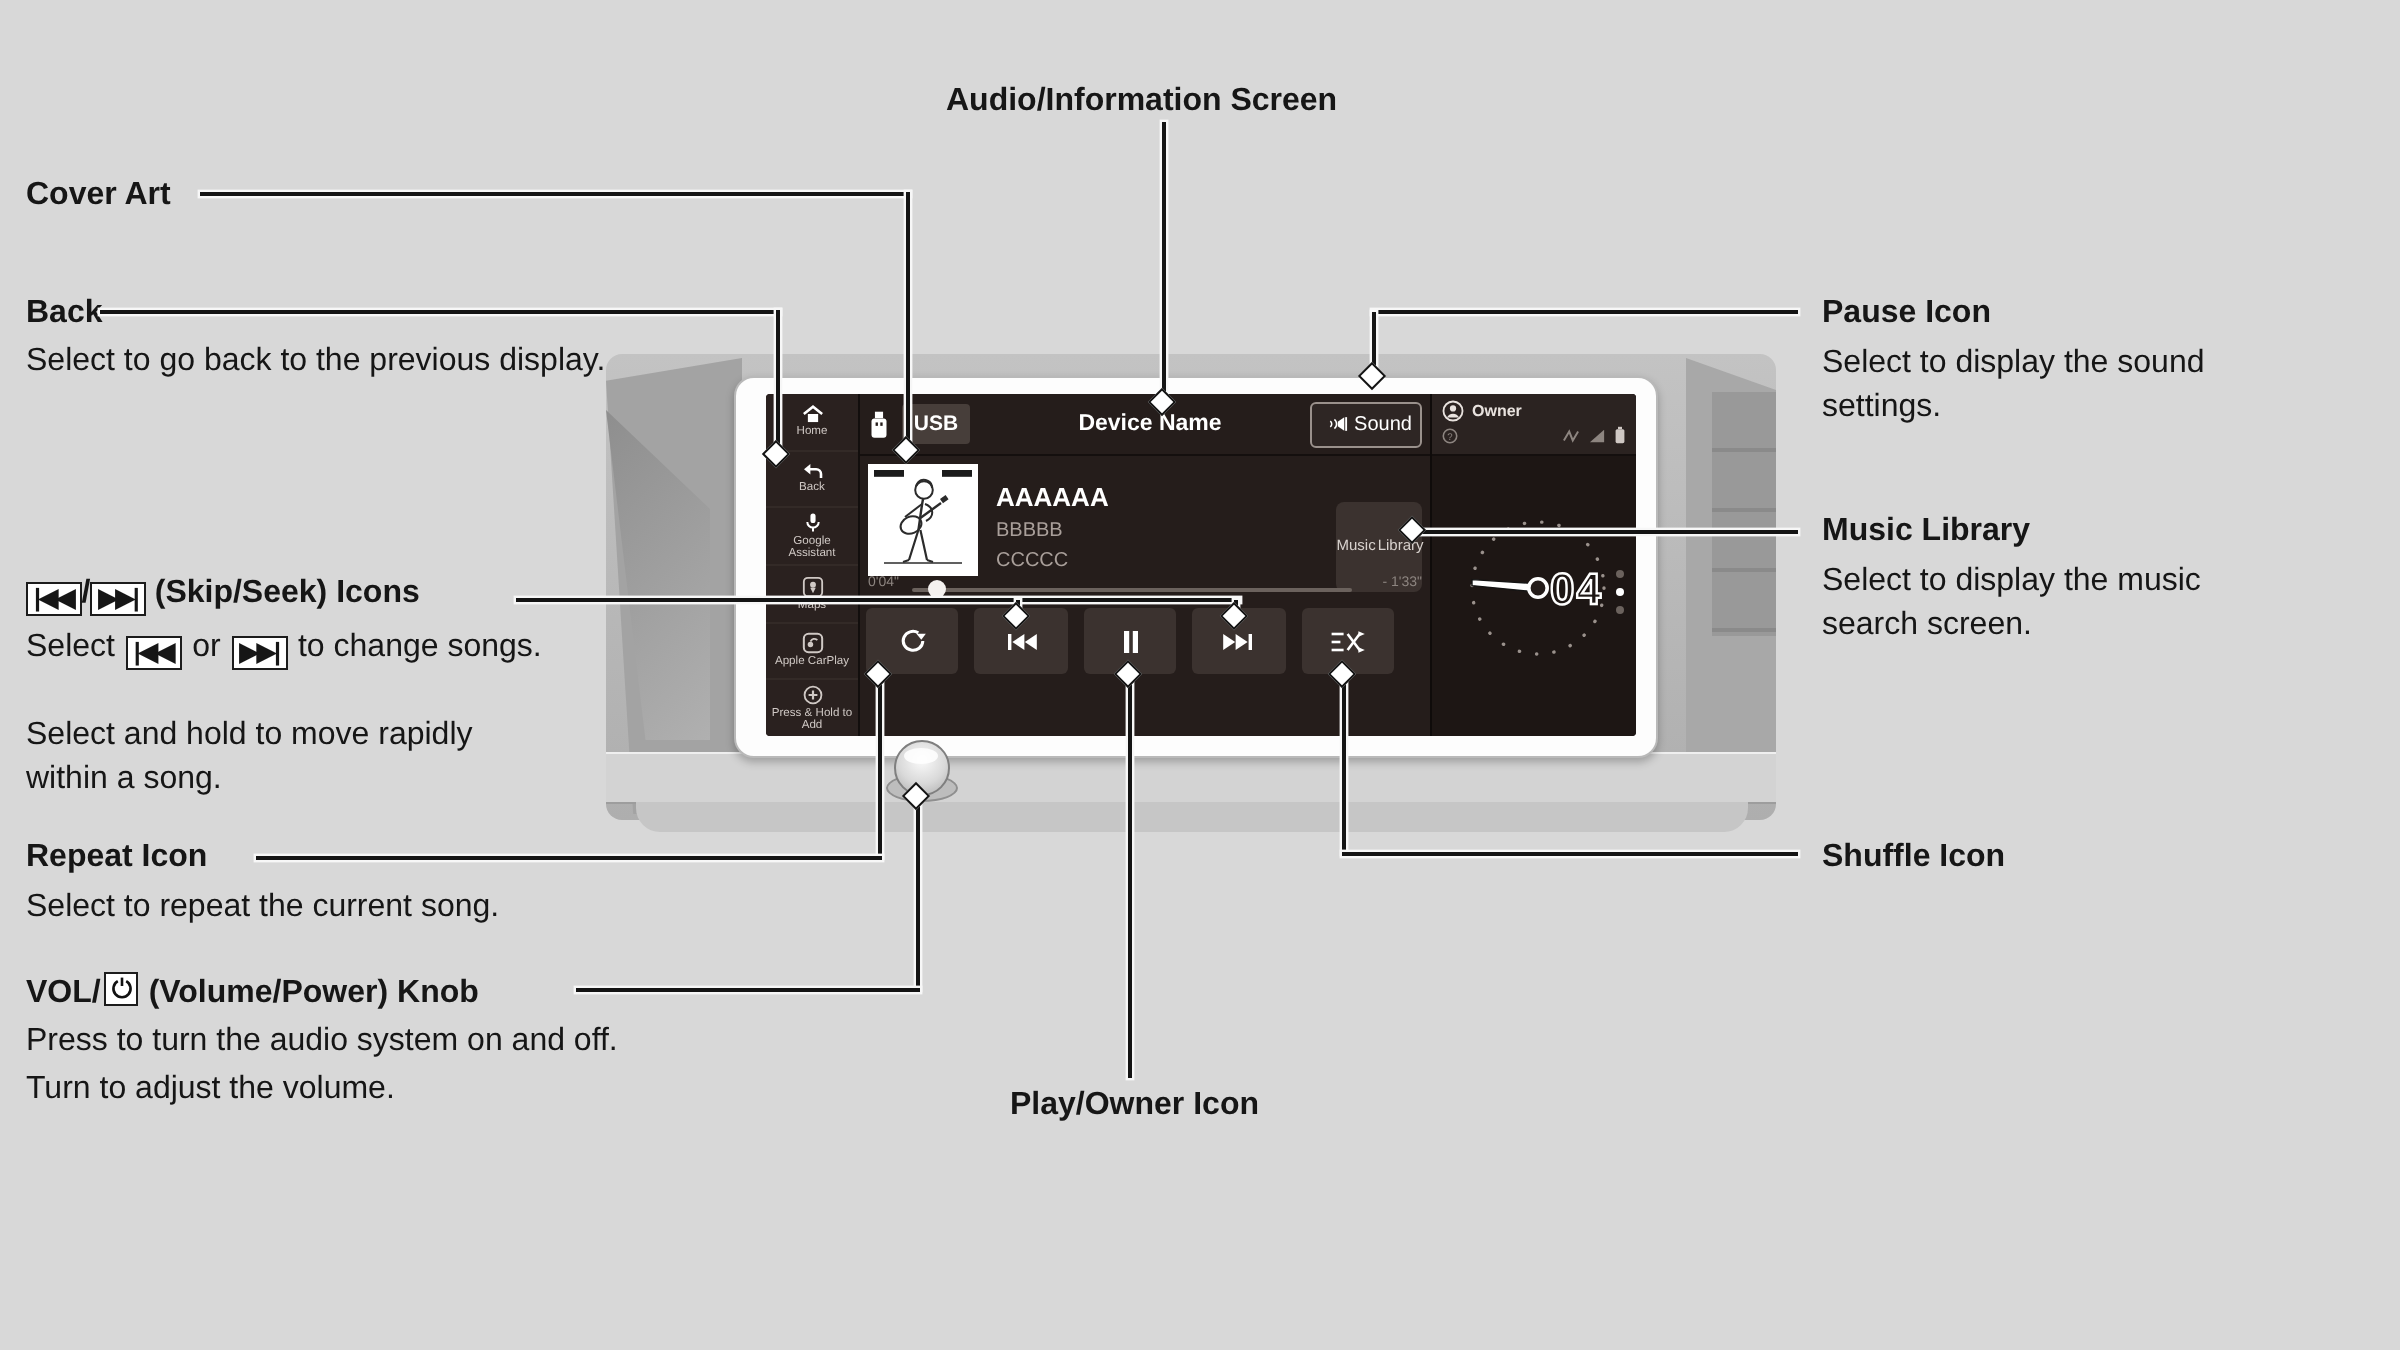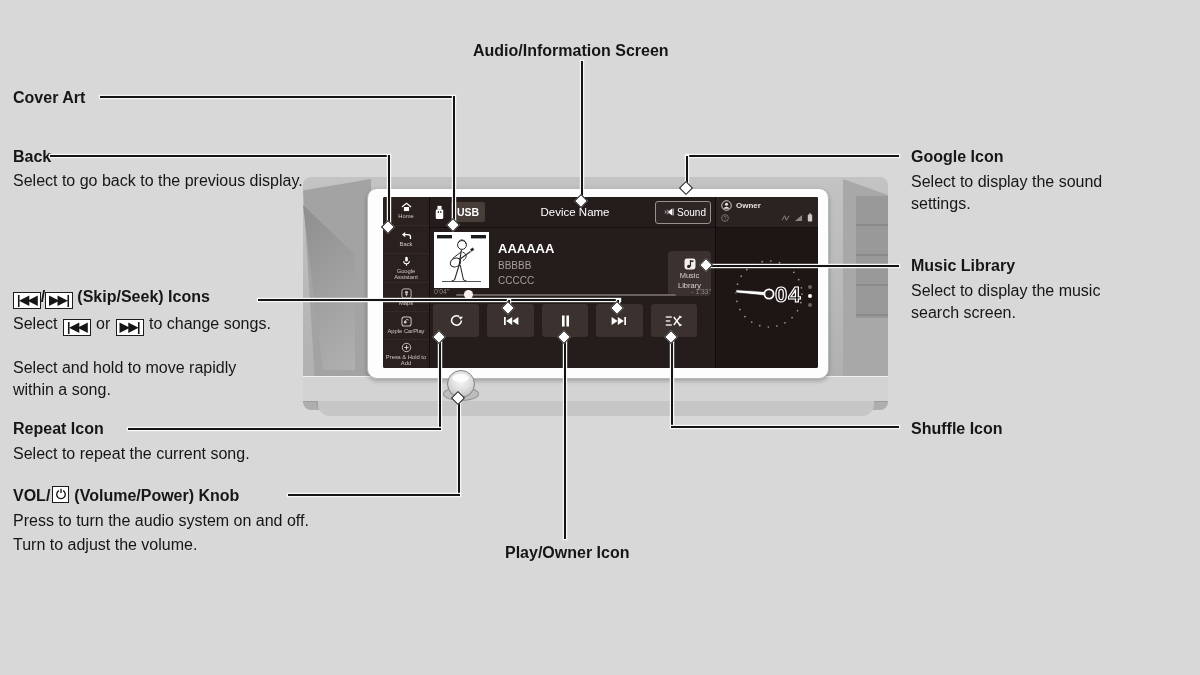--- a/index.html
+++ b/index.html
@@ -41,31 +41,31 @@
     gap:1px;border-bottom:1px solid #332a27;}
   .sb-item:last-child{border-bottom:none;}
   .sb-label{font-size:5.8px;line-height:6.6px;color:#cfc8c4;text-align:center;width:42px;}
 
   
   #main{width:285px;position:relative;background:#251d1b;}
   #topbar{position:absolute;left:0;top:0;right:0;height:31px;border-bottom:1px solid #140f0e;
     display:flex;align-items:center;padding:0 4px;box-sizing:border-box;text-align:center;}
   .chip{background:#473e3a;border-radius:2px;width:34px;height:20px;display:flex;align-items:center;
     justify-content:center;color:#fff;font-size:10.5px;font-weight:700;margin-left:6px;}
-  .devname{color:#fff;font-size:11.5px;font-weight:400;margin-left:10px;flex:1;}
+  .devname{color:#fff;font-size:11.5px;font-weight:700;margin-left:10px;flex:1;}
   .sound-btn{width:54px;height:21px;border:1px solid #9a918c;border-radius:3px;background:#2e2624;
     display:flex;align-items:center;justify-content:center;gap:3px;color:#fff;font-size:10px;}
 
   #art{position:absolute;left:4px;top:35px;width:55px;height:56px;background:#fff;}
   .song-t{position:absolute;left:68px;top:44px;color:#fff;font-size:13px;font-weight:700;}
   .song-a{position:absolute;left:68px;top:63px;color:#a99f9a;font-size:10px;}
   .song-b{position:absolute;left:68px;top:78px;color:#a99f9a;font-size:10px;}
 
   #mlib{position:absolute;left:238px;top:54px;width:43px;height:45px;background:#3b322f;
-    border-radius:4px;display:flex;flex-direction:column;align-items:center;justify-content:center;gap:1px;}
+    border-radius:4px;display:flex;flex-direction:row;align-items:center;justify-content:center;gap:1px;}
   #mlib span{font-size:7.5px;line-height:8.5px;color:#d8d2ce;}
 
   .ptime{position:absolute;top:91px;color:#8d8580;font-size:7px;}
   #ptrack{position:absolute;left:26px;top:97px;width:220px;height:2px;background:#6b625d;border-radius:1px;}
   #pknob{position:absolute;left:34px;top:93px;width:9px;height:9px;border-radius:50%;background:#f4f1ef;}
 
   #controls{position:absolute;left:3px;top:107px;width:264px;height:33px;display:flex;gap:8px;}
   .ctl{flex:1;background:#3b322f;border-radius:3px;display:flex;align-items:center;justify-content:center;}
 
   
@@ -363,21 +363,21 @@
     <span>VOL/</span><span class="pwr-box"><svg width="12" height="12" viewBox="0 0 12 12">
           <path d="M3.9 2.6 a4.3 4.3 0 1 0 4.2 0" stroke="#111" stroke-width="1.3" fill="none"></path>
           <line x1="6" y1="0.8" x2="6" y2="5" stroke="#111" stroke-width="1.3"></line>
         </svg></span><span style="margin-left:3px;">(Volume/Power) Knob</span>
   </div>
   <div class="lbl lbl-p nowrap" style="left:13px;top:510px;">Press to turn the audio system on and off.</div>
   <div class="lbl lbl-p nowrap" style="left:13px;top:534px;">Turn to adjust the volume.</div>
 
   <div class="lbl lbl-h" style="left:505px;top:543px;">Play/Owner Icon</div>
 
-  <div class="lbl lbl-h" style="left:911px;top:147px;">Google Icon</div>
+  <div class="lbl lbl-h" style="left:911px;top:147px;">Pause Icon</div>
   <div class="lbl lbl-p" style="left:911px;top:171px;width:240px;">Select to display the sound settings.</div>
 
   <div class="lbl lbl-h" style="left:911px;top:256px;">Music Library</div>
   <div class="lbl lbl-p" style="left:911px;top:280px;width:240px;">Select to display the music search screen.</div>
 
   <div class="lbl lbl-h" style="left:911px;top:419px;">Shuffle Icon</div>
 
 </div>
 
 </body></html>

